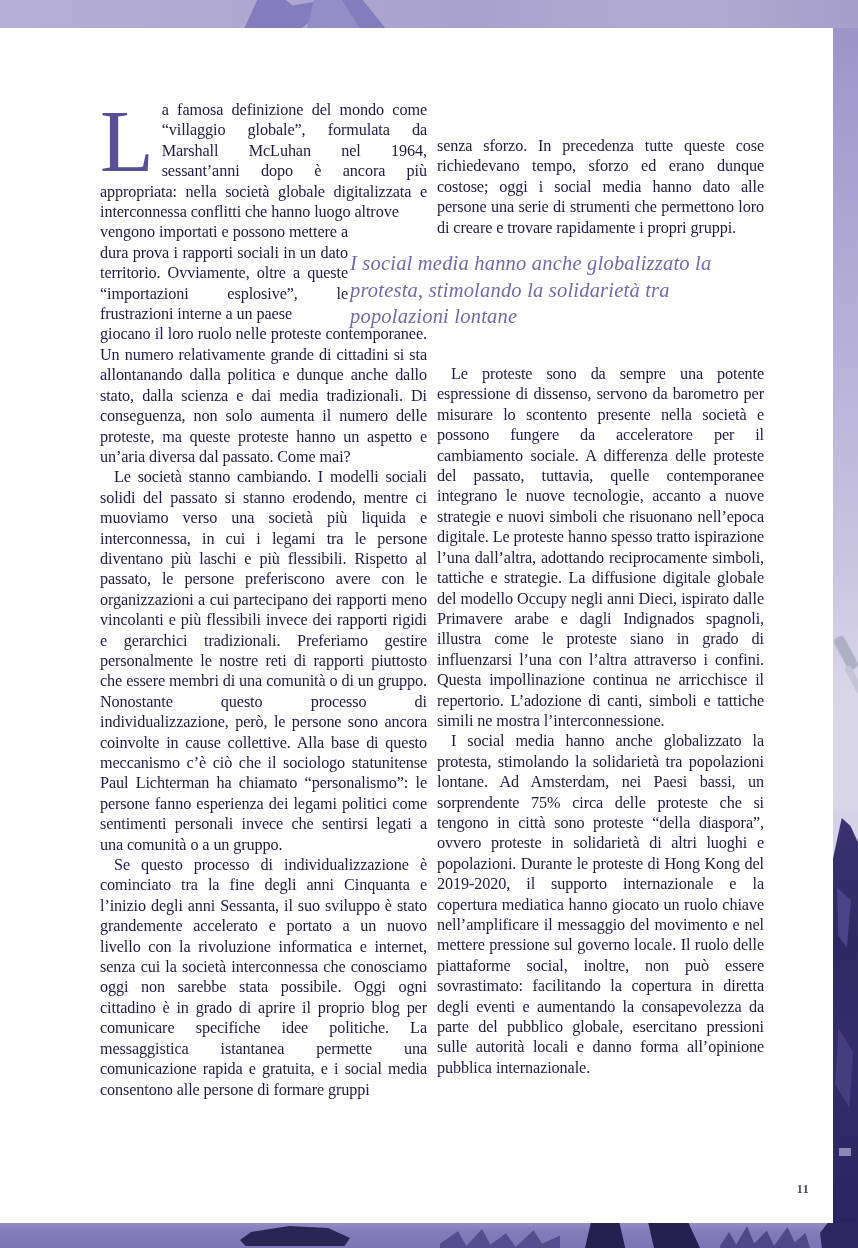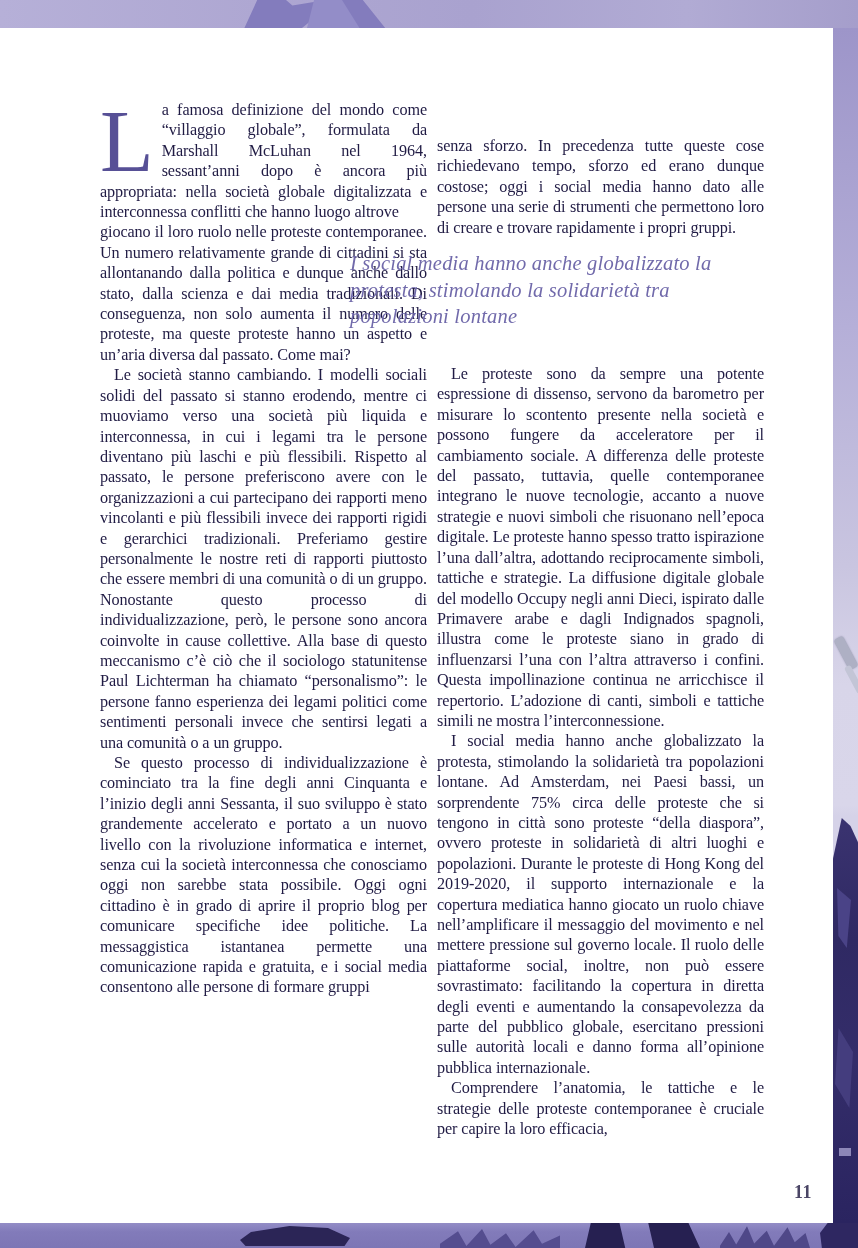--- a/index.html
+++ b/index.html
@@ -56,21 +56,21 @@
   .seg-narrow{width:248px;}
 
   .dropcap{float:left;color:#575096;font-size:88px;line-height:72px;
     padding:6px 8px 0 0;font-family:"Liberation Serif",serif;}
 
   .pullquote{position:absolute;left:350px;top:222px;width:420px;
     color:#716aab;font-style:italic;font-size:20.5px;line-height:26.5px;
     text-align:left;letter-spacing:0.2px;}
 
   .pagenum{position:absolute;left:780px;top:1154px;width:46px;text-align:center;
-    color:#4a4565;font-size:18px;font-weight:bold;letter-spacing:0.5px;}
+    color:#4a4565;font-size:12px;font-weight:bold;letter-spacing:0.5px;}
 </style>
 </head>
 <body>
 
 <div class="strip" id="top-strip">
   <div class="figure-shape"></div>
   <div class="figure-hi"></div>
 </div>
 
 <div class="strip" id="right-strip">
@@ -87,28 +87,28 @@
   <div class="plant"></div>
   <div class="leg-dark"></div>
   <div class="grass-r"></div>
   <div class="corner-rock"></div>
 </div>
 
 <div id="page">
 
   <div class="col" id="col1">
     <p><span class="dropcap">L</span><span>a famosa definizione del mondo come “villaggio globale”, formulata da Marshall McLuhan nel 1964, sessant’anni dopo è ancora più appropriata: nella società globale digitalizzata e interconnessa conflitti che hanno luogo altrove</span></p>
+    <p class="seg-narrow">vengono importati e possono mettere a dura prova i rapporti sociali in un dato territorio. Ovviamente, oltre a queste “importazioni esplosive”, le frustrazioni interne a un paese</p>
     <p>giocano il loro ruolo nelle proteste contemporanee. Un numero relativamente grande di cittadini si sta allontanando dalla politica e dunque anche dallo stato, dalla scienza e dai media tradizionali. Di conseguenza, non solo aumenta il numero delle proteste, ma queste proteste hanno un aspetto e un’aria diversa dal passato. Come mai?</p>
     <p class="indent">Le società stanno cambiando. I modelli sociali solidi del passato si stanno erodendo, mentre ci muoviamo verso una società più liquida e interconnessa, in cui i legami tra le persone diventano più laschi e più flessibili. Rispetto al passato, le persone preferiscono avere con le organizzazioni a cui partecipano dei rapporti meno vincolanti e più flessibili invece dei rapporti rigidi e gerarchici tradizionali. Preferiamo gestire personalmente le nostre reti di rapporti piuttosto che essere membri di una comunità o di un gruppo. Nonostante questo processo di individualizzazione, però, le persone sono ancora coinvolte in cause collettive. Alla base di questo meccanismo c’è ciò che il sociologo statunitense Paul Lichterman ha chiamato “personalismo”: le persone fanno esperienza dei legami politici come sentimenti personali invece che sentirsi legati a una comunità o a un gruppo.</p>
     <p class="indent">Se questo processo di individualizzazione è cominciato tra la fine degli anni Cinquanta e l’inizio degli anni Sessanta, il suo sviluppo è stato grandemente accelerato e portato a un nuovo livello con la rivoluzione informatica e internet, senza cui la società interconnessa che conosciamo oggi non sarebbe stata possibile. Oggi ogni cittadino è in grado di aprire il proprio blog per comunicare specifiche idee politiche. La messaggistica istantanea permette una comunicazione rapida e gratuita, e i social media consentono alle persone di formare gruppi</p>
   </div>
 
   <div class="col" id="col2">
     <p>senza sforzo. In precedenza tutte queste cose richiedevano tempo, sforzo ed erano dunque costose; oggi i social media hanno dato alle persone una serie di strumenti che permettono loro di creare e trovare rapidamente i propri gruppi.</p>
     <p class="indent" style="margin-top:126px">Le proteste sono da sempre una potente espressione di dissenso, servono da barometro per misurare lo scontento presente nella società e possono fungere da acceleratore per il cambiamento sociale. A differenza delle proteste del passato, tuttavia, quelle contemporanee integrano le nuove tecnologie, accanto a nuove strategie e nuovi simboli che risuonano nell’epoca digitale. Le proteste hanno spesso tratto ispirazione l’una dall’altra, adottando reciprocamente simboli, tattiche e strategie. La diffusione digitale globale del modello Occupy negli anni Dieci, ispirato dalle Primavere arabe e dagli Indignados spagnoli, illustra come le proteste siano in grado di influenzarsi l’una con l’altra attraverso i confini. Questa impollinazione continua ne arricchisce il repertorio. L’adozione di canti, simboli e tattiche simili ne mostra l’interconnessione.</p>
     <p class="indent">I social media hanno anche globalizzato la protesta, stimolando la solidarietà tra popolazioni lontane. Ad Amsterdam, nei Paesi bassi, un sorprendente 75% circa delle proteste che si tengono in città sono proteste “della diaspora”, ovvero proteste in solidarietà di altri luoghi e popolazioni. Durante le proteste di Hong Kong del 2019-2020, il supporto internazionale e la copertura mediatica hanno giocato un ruolo chiave nell’amplificare il messaggio del movimento e nel mettere pressione sul governo locale. Il ruolo delle piattaforme social, inoltre, non può essere sovrastimato: facilitando la copertura in diretta degli eventi e aumentando la consapevolezza da parte del pubblico globale, esercitano pressioni sulle autorità locali e danno forma all’opinione pubblica internazionale.</p>
-    <p class="indent">Comprendere l’anatomia, le tattiche e le strategie delle proteste contemporanee è cruciale per capire la loro efficacia,</p>
   </div>
 
   <div class="pullquote">I social media hanno anche globalizzato la protesta, stimolando la solidarietà tra popolazioni lontane</div>
 
   <div class="pagenum">11</div>
 </div>
 
 </body></html>

